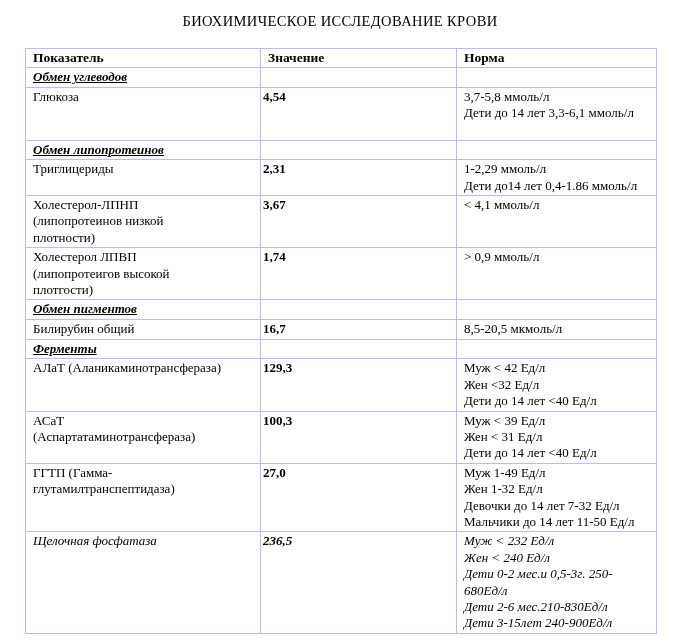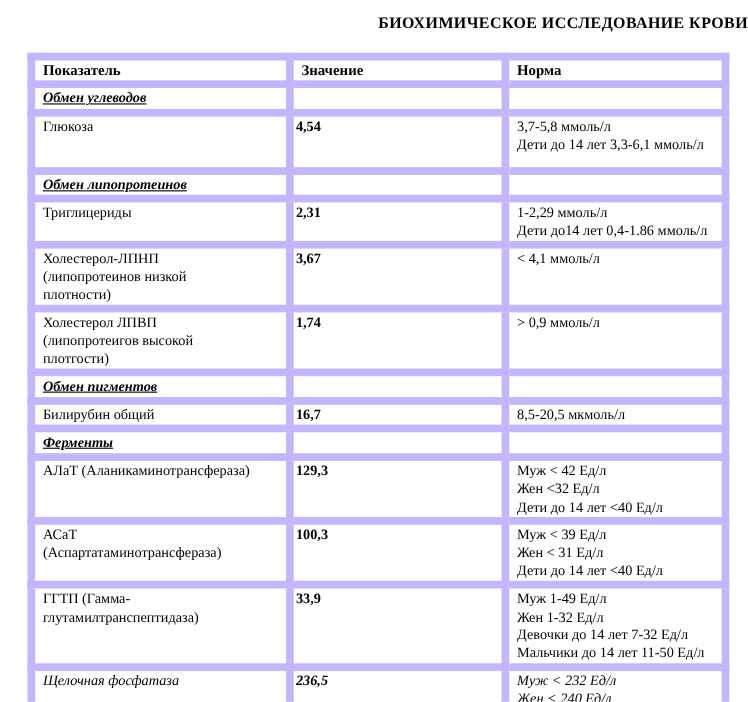--- a/index.html
+++ b/index.html
@@ -6,37 +6,37 @@
     margin: 0; padding: 0;
     width: 680px; height: 638px;
     background: #ffffff;
     color: #000000;
     font-family: "Liberation Serif", serif;
   }
   .page { width: 680px; height: 638px; overflow: hidden; }
   .doc-title {
     margin: 0;
     padding-top: 13px;
-    text-align: right;
+    text-align: center;
     font-size: 14.5px;
-    font-weight: bold;
+    font-weight: normal;
     letter-spacing: 0.4px;
     line-height: 17px;
   }
   table.results {
     border-collapse: collapse;
     table-layout: fixed;
     margin: 18px 0 0 25px;
     width: 631px;
   }
   col.c1 { width: 235px; }
   col.c2 { width: 196px; }
   col.c3 { width: 200px; }
   th, td {
-    border: 7px solid #c4b5fd;
+    border: 1px solid #c4b5fd;
     vertical-align: top;
     font-size: 13px;
     line-height: 16.4px;
     padding: 1px 4px 1px 7px;
     white-space: pre-line;
     overflow: hidden;
   }
   th { text-align: left; font-weight: bold; font-size: 13.5px; }
   td.value-cell { text-align: left; font-weight: bold; padding-left: 2px; padding-right: 2px; }
   td.section-cell { font-weight: bold; font-style: italic; }
@@ -150,21 +150,21 @@
 (Аспартатаминотрансфераза)</td>
         <td class="value-cell">100,3</td>
         <td>Муж &lt; 39 Ед/л
 Жен &lt; 31 Ед/л
 Дети до 14 лет &lt;40 Ед/л</td>
       </tr>
 
       <tr class="rh-ggtp">
         <td>ГГТП (Гамма-
 глутамилтранспептидаза)</td>
-        <td class="value-cell">33,9</td>
+        <td class="value-cell">27,0</td>
         <td>Муж 1-49 Ед/л
 Жен 1-32 Ед/л
 Девочки до 14 лет 7-32 Ед/л
 Мальчики до 14 лет 11-50 Ед/л</td>
       </tr>
 
       <tr class="rh-alk">
         <td>Щелочная фосфатаза</td>
         <td class="value-cell">236,5</td>
         <td>Муж &lt; 232 Ед/л

